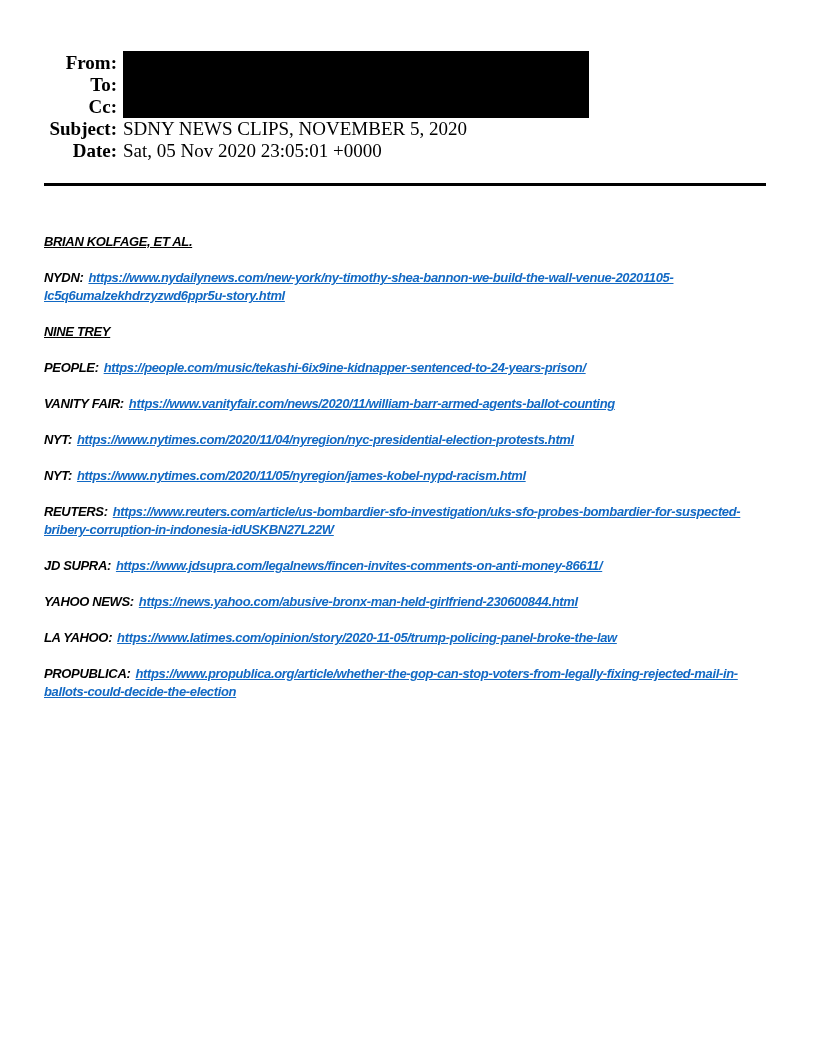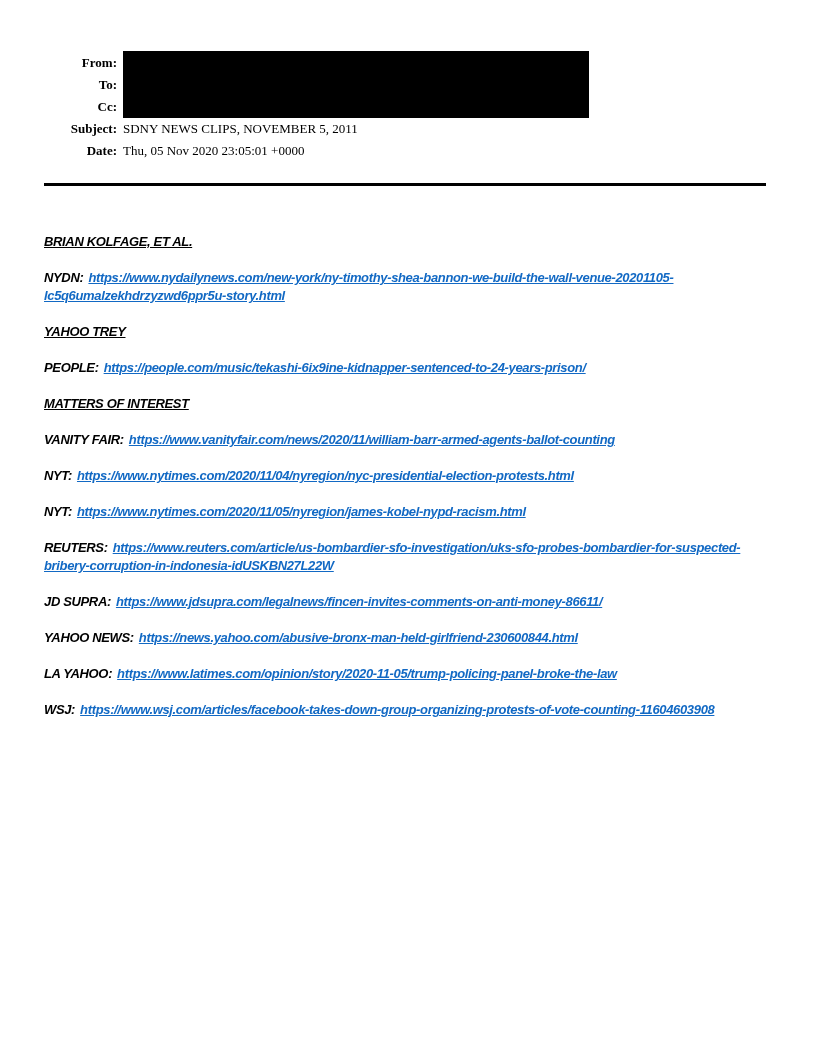--- a/index.html
+++ b/index.html
@@ -10,21 +10,21 @@
     height: 1056px;
     background: var(--page-bg, #ffffff);
     overflow: hidden;
     padding: 52px 50px 0 44px;
   }
 
   
   .email-header {
     position: relative;
     font-family: "Liberation Serif", serif;
-    font-size: 13px;
+    font-size: 19px;
     color: #000;
   }
   .hrow { display: flex; line-height: 22px; }
   .hlabel {
     width: 73px;
     text-align: right;
     font-weight: bold;
     flex: 0 0 73px;
     margin-right: 6px;
   }
@@ -84,46 +84,45 @@
     <div class="hrow">
       <span class="hlabel">To:</span>
       <span class="hvalue"></span>
     </div>
     <div class="hrow">
       <span class="hlabel">Cc:</span>
       <span class="hvalue"></span>
     </div>
     <div class="hrow">
       <span class="hlabel">Subject:</span>
-      <span class="hvalue">SDNY NEWS CLIPS, NOVEMBER 5, 2011</span>
+      <span class="hvalue">SDNY NEWS CLIPS, NOVEMBER 5, 2020</span>
     </div>
     <div class="hrow">
       <span class="hlabel">Date:</span>
-      <span class="hvalue">Thu, 05 Nov 2020 23:05:01 +0000</span>
+      <span class="hvalue">Sat, 05 Nov 2020 23:05:01 +0000</span>
     </div>
   </div>
 
   <hr class="divider">
 
   <div class="email-body">
 
     <p class="sec-heading"><span>BRIAN KOLFAGE, ET AL.</span></p>
 
     <p class="item">
       <span class="src">NYDN:</span><a class="lnk">https://www.nydailynews.com/new-york/ny-timothy-shea-bannon-we-build-the-wall-venue-20201105-lc5q6umalzekhdrzyzwd6ppr5u-story.html</a>
     </p>
 
-    <p class="sec-heading"><span>YAHOO TREY</span></p>
+    <p class="sec-heading"><span>NINE TREY</span></p>
 
 
     <p class="item extra-gap">
       <span class="src">PEOPLE:</span><a class="lnk">https://people.com/music/tekashi-6ix9ine-kidnapper-sentenced-to-24-years-prison/</a>
     </p>
 
-    <p class="sec-heading"><span>MATTERS OF INTEREST</span></p>
 
     <p class="item">
       <span class="src">VANITY FAIR:</span><a class="lnk">https://www.vanityfair.com/news/2020/11/william-barr-armed-agents-ballot-counting</a>
     </p>
     <p class="item">
       <span class="src">NYT:</span><a class="lnk">https://www.nytimes.com/2020/11/04/nyregion/nyc-presidential-election-protests.html</a>
     </p>
     <p class="item">
       <span class="src">NYT:</span><a class="lnk">https://www.nytimes.com/2020/11/05/nyregion/james-kobel-nypd-racism.html</a>
     </p>
@@ -133,17 +132,17 @@
     <p class="item">
       <span class="src">JD SUPRA:</span><a class="lnk">https://www.jdsupra.com/legalnews/fincen-invites-comments-on-anti-money-86611/</a>
     </p>
     <p class="item">
       <span class="src">YAHOO NEWS:</span><a class="lnk">https://news.yahoo.com/abusive-bronx-man-held-girlfriend-230600844.html</a>
     </p>
     <p class="item">
       <span class="src">LA YAHOO:</span><a class="lnk">https://www.latimes.com/opinion/story/2020-11-05/trump-policing-panel-broke-the-law</a>
     </p>
     <p class="item">
-      <span class="src">WSJ:</span><a class="lnk">https://www.wsj.com/articles/facebook-takes-down-group-organizing-protests-of-vote-counting-11604603908</a>
+      <span class="src">PROPUBLICA:</span><a class="lnk">https://www.propublica.org/article/whether-the-gop-can-stop-voters-from-legally-fixing-rejected-mail-in-ballots-could-decide-the-election</a>
     </p>
 
   </div>
 </div>
 
 </body></html>

